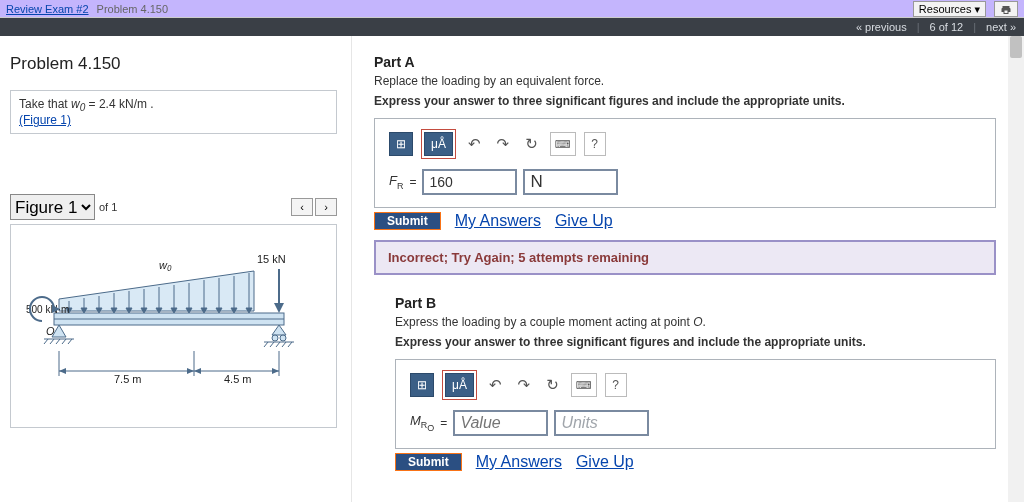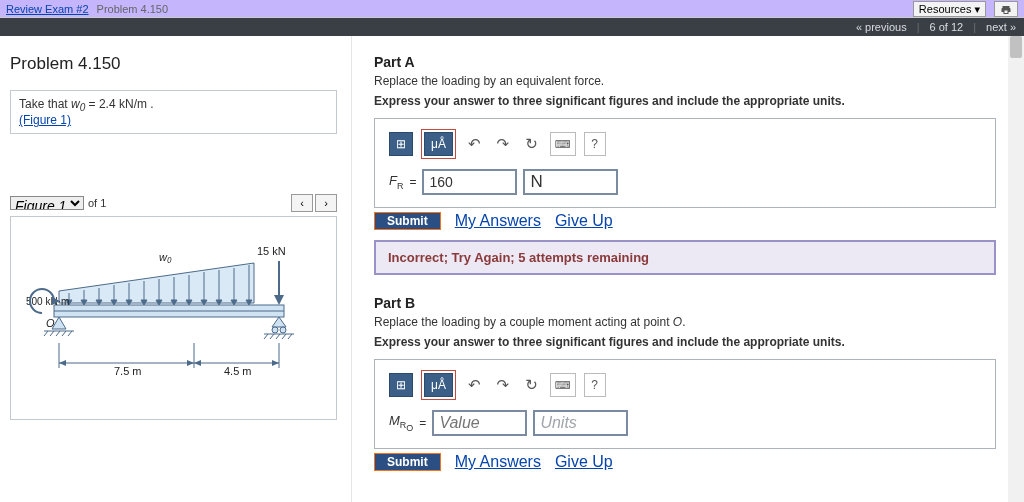--- a/index.html
+++ b/index.html
@@ -15,21 +15,21 @@
   .navbar .sep { color: #6a6f76; }
   .content { display: flex; height: 466px; }
   .left { width: 352px; padding: 18px 14px 10px 10px; border-right: 1px solid #e6e6e6; }
   .right { flex: 1; padding: 18px 28px 18px 22px; overflow: hidden; position: relative; }
   .scrollbar { position: absolute; right: 0; top: 0; bottom: 0; width: 16px; background: #f1f1f1; }
   .scrollbar .thumb { position:absolute; top:0; left:2px; right:2px; height: 22px; background:#c1c1c1; border-radius:2px; }
   h2.problem-title { font-size: 17px; font-weight: normal; color: #222; margin-bottom: 16px; }
   .statement { border: 1px solid #c4c9cf; padding: 6px 8px; margin-bottom: 60px; font-size: 12px; color: #333; }
   .statement a { color: #0645ad; text-decoration: underline; }
   .fignav { display: flex; align-items: center; gap: 2px; margin-bottom: 4px; }
-  .fignav select { border: 1px solid #888; font-size: 14px; height: 14px; font-style: italic; }
+  .fignav select { border: 1px solid #888; font-size: 17px; height: 26px; }
   .fignav .of { font-size: 11px; color: #333; margin-left: 2px; }
   .fignav .spacer { flex: 1; }
   .fignav button { width: 22px; height: 18px; border: 1px solid #999; background: #f4f4f4; font-size: 11px; line-height: 14px; }
   .figframe { border: 1px solid #c4c9cf; padding: 16px 8px; }
   .figure-svg { display:block; margin: 0 auto; }
   .part-title { font-size: 14px; font-weight: bold; color: #222; margin-bottom: 4px; }
   .part-desc { font-size: 12px; color: #333; margin-bottom: 6px; }
   .part-desc i { font-style: italic; }
   .instr { font-size: 12px; font-weight: bold; margin-bottom: 10px; }
   .answerbox { border: 1px solid #adb3ba; padding: 10px 14px 12px 14px; margin-bottom: 4px; background: #fff; }
@@ -42,21 +42,21 @@
   .inputrow { display: flex; align-items: center; gap: 6px; }
   .varlabel { font-style: italic; font-size: 13px; }
   .varlabel sub { font-size: 9px; font-style: normal; }
   .valinput { border: 2px solid #7a8aa0; height: 26px; width: 95px; font-size: 14px; padding: 0 5px; color: #333; }
   .unitinput { border: 2px solid #7a8aa0; height: 26px; width: 95px; font-size: 16px; padding: 0 5px; color: #a0a5ab; font-style: italic; display:flex; align-items:center; background:#fff; }
   .unitfilled { color: #333; font-style: normal; font-size: 17px; }
   .submitrow { display: flex; align-items: center; gap: 14px; margin-bottom: 10px; }
   .submitbtn { background: #2b4f82; color: #fff; border: 1px solid #f97316; font-weight: bold; font-size: 12px; height: 18px; padding: 0 12px; cursor: pointer; }
   .linkish { color: #0645ad; text-decoration: underline; font-size: 16px; cursor: pointer; }
   .feedback { border: 2px solid #9a91c7; background: #ece8f4; color: #8a3a3a; font-weight: bold; padding: 8px 12px; margin-bottom: 20px; font-size: 13px; }
-  .partB { margin-top: 6px; }
+  .partB { margin-top: 6px; margin-left: 21px; }
 </style>
 </head>
 <body>
 
 <div class="topbar">
   <a href="#">Review Exam #2</a>
   <span class="crumb">Problem 4.150</span>
   <span class="spacer"></span>
   <button class="resbtn"><span>Resources</span> ▾</button>
   <button class="printbtn">
@@ -207,21 +207,21 @@
         <span class="linkish">My Answers</span>
         <span class="linkish">Give Up</span>
       </div>
 
       <div class="feedback">Incorrect; Try Again; 5 attempts remaining</div>
     </div>
 
     <div class="partB">
       <div class="part-title">Part B</div>
       <div class="part-desc">
-        <span>Replace the loading by a couple moment acting at point </span><i>O</i><span>.</span>
+        <span>Express the loading by a couple moment acting at point </span><i>O</i><span>.</span>
       </div>
       <div class="instr">Express your answer to three significant figures and include the appropriate units.</div>
 
       <div class="answerbox">
         <div class="toolrow">
           <span class="toolbtn">⊞</span>
           <span class="toolhighlight"><span class="toolbtn">μÅ</span></span>
           <span class="toolbtn light">↶</span>
           <span class="toolbtn light">↷</span>
           <span class="toolbtn light">↻</span>

